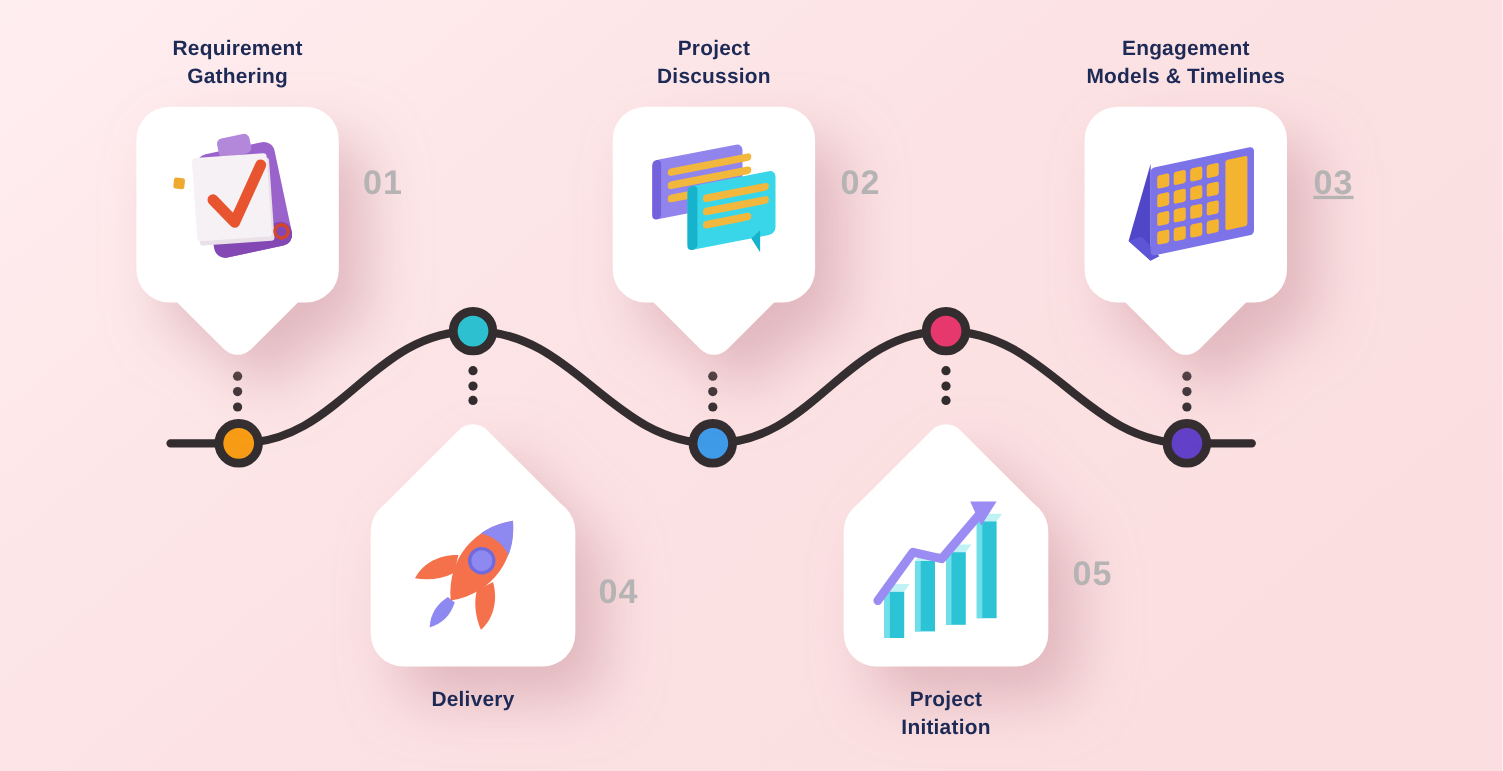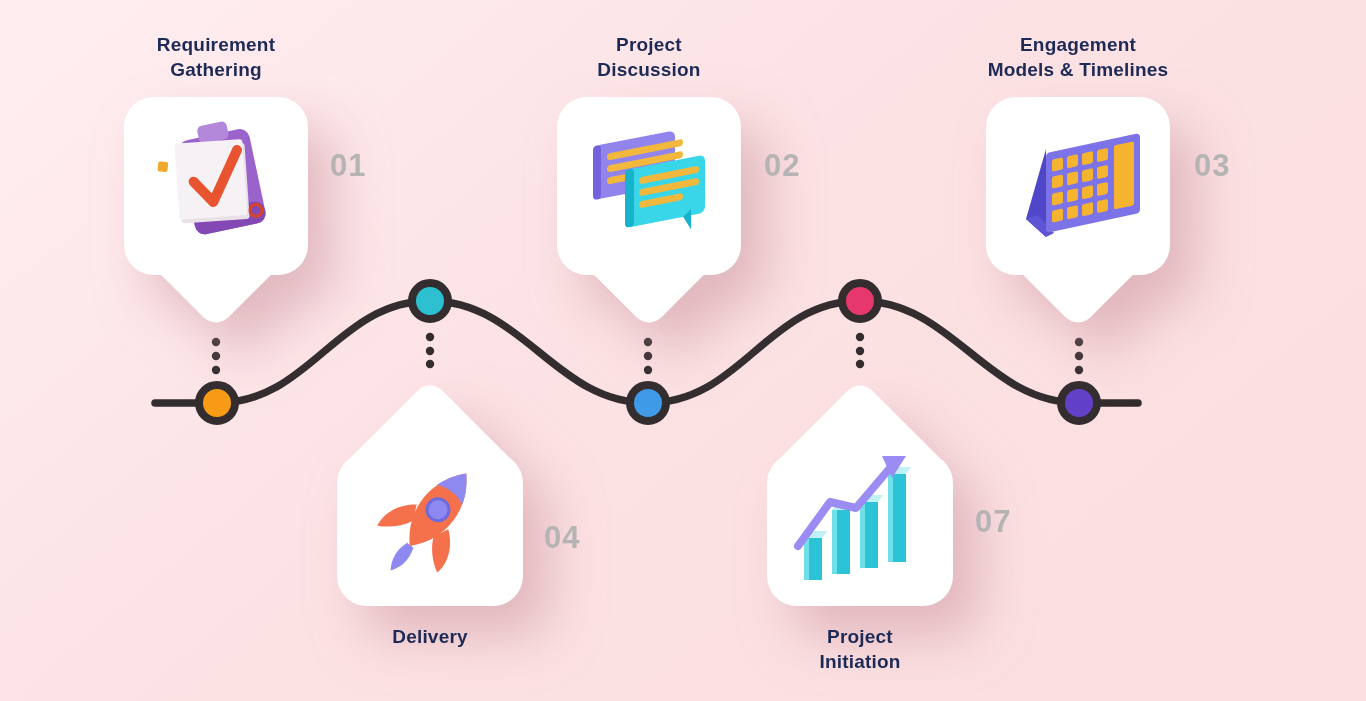--- a/index.html
+++ b/index.html
@@ -81,23 +81,23 @@
   <div class="step-title" style="left:489px; top:32px;">Project
 Discussion</div>
   <div class="step-title" style="left:918px; top:32px;">Engagement
 Models &amp; Timelines</div>
   <div class="step-title" style="left:270px; top:624px;">Delivery</div>
   <div class="step-title" style="left:700px; top:624px;">Project
 Initiation</div>
 
   <div class="step-number" style="left:330px; top:148px;">01</div>
   <div class="step-number" style="left:764px; top:148px;">02</div>
-  <div class="step-number" style="left:1194px; top:148px;">03</div>
+  <div class="step-number" style="left:1194px; top:148px;text-decoration:underline;">03</div>
   <div class="step-number" style="left:544px; top:504px;margin-top:16px;">04</div>
-  <div class="step-number" style="left:975px; top:504px;">07</div>
+  <div class="step-number" style="left:975px; top:504px;">05</div>
 
   <div class="card card-top" style="left:124px;">
     <div class="body"></div>
     <div class="tail"></div>
     <svg class="icon" width="140" height="140" viewBox="0 0 140 140">
       <g transform="rotate(-12 70 70)">
         <rect x="40" y="24" width="72" height="96" rx="10" fill="#9a63cc"></rect>
         <rect x="40" y="98" width="72" height="22" rx="10" fill="#8348b3"></rect>
         <rect x="62" y="13" width="30" height="18" rx="5" fill="#b388da"></rect>
         <g transform="rotate(8 70 70)">

